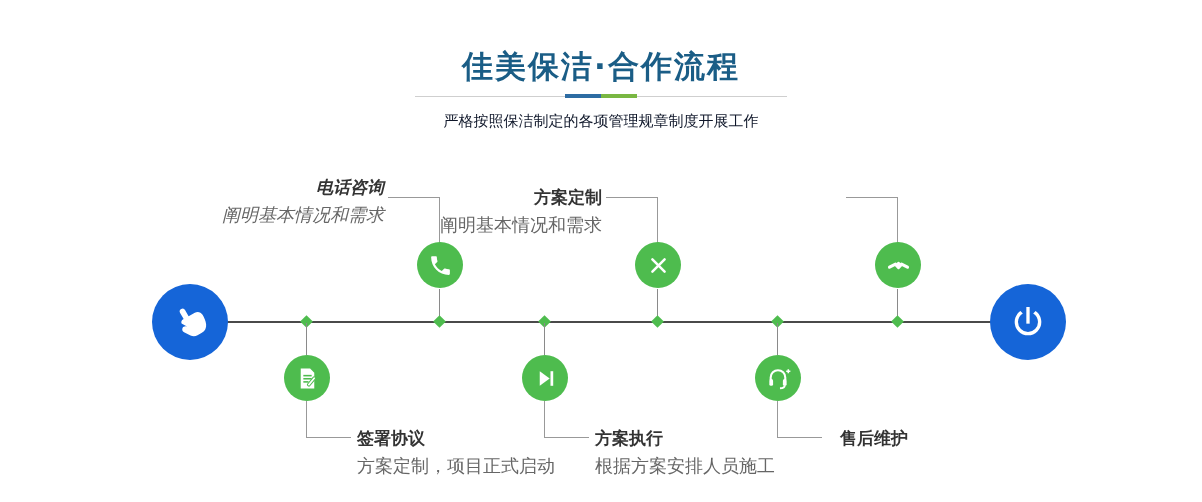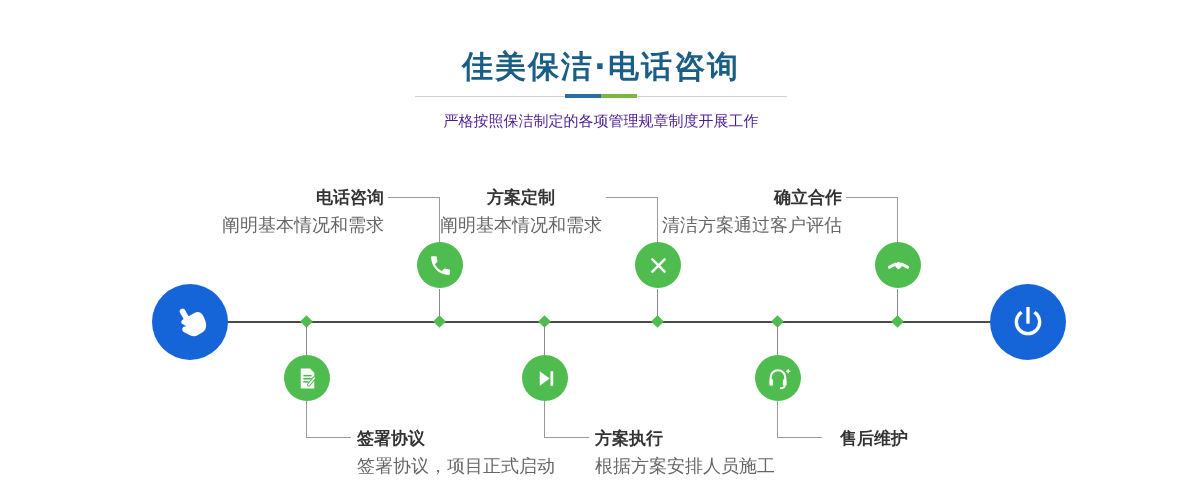--- a/index.html
+++ b/index.html
@@ -9,21 +9,21 @@
 
   
   .title { position:absolute; top:46px; left:0; width:100%; text-align:center;
            font-size:31px; font-weight:bold; letter-spacing:2px;
            color:var(--title-blue,#1a5d86); }
   .underline-base { position:absolute; top:96px; left:415px; width:372px; height:1px; background:#cfcfcf; }
   .underline-accent { position:absolute; top:94px; left:565px; width:72px; height:4px; display:flex; }
   .ua-blue { flex:1; background:var(--underline-blue,#2d6ca3); }
   .ua-green { flex:1; background:var(--underline-green,#79b742); }
   .subtitle { position:absolute; top:112px; left:0; width:100%; text-align:center;
-              font-size:15px; color:#4c1d95; }
+              font-size:15px; color:#0f172a; }
 
   
   .main-line { position:absolute; left:190px; top:321px; width:838px; height:2px;
                background:var(--line-dark,#4a4a4a); }
   .big-node { position:absolute; width:76px; height:76px; border-radius:50%;
               background:var(--node-blue,#1565d8); display:flex; align-items:center; justify-content:center; }
   .big-node.start { left:152px; top:284px; }
   .big-node.end   { left:990px; top:284px; }
   .big-node svg { width:40px; height:40px; }
   .icon-hand { transform:rotate(-30deg); }
@@ -39,28 +39,28 @@
   .conn-v { position:absolute; width:1px; background:var(--connector-gray,#999); }
   .stem { position:absolute; width:1px; background:#8a8a8a; }
   .node { position:absolute; width:46px; height:46px; border-radius:50%;
           background:var(--accent-green,#4ebc4e); display:flex; align-items:center; justify-content:center; }
   .node svg { width:25px; height:25px; }
   .diamond { position:absolute; width:9px; height:9px; background:var(--accent-green,#4ebc4e);
              transform:rotate(45deg); }
   .svg-green { fill:var(--accent-green,#4ebc4e); }
 
   
-  .t1 .step-text { right:818px; top:186px; }
+  .t1 .step-text { right:818px; top:176px;font-style:italic; }
   .t1 .conn-h { left:388px; top:197px; width:52px; }
   .t1 .conn-v { left:439px; top:197px; height:46px; }
   .t1 .node { left:417px; top:242px; }
   .t1 .stem { left:439px; top:289px; height:32px; }
   .t1 .diamond { left:435px; top:317px; }
 
-  .t2 .step-text { right:600px; top:186px;text-align:center; }
+  .t2 .step-text { right:600px; top:186px; }
   .t2 .conn-h { left:606px; top:197px; width:52px; }
   .t2 .conn-v { left:657px; top:197px; height:46px; }
   .t2 .node { left:635px; top:242px; }
   .t2 .stem { left:657px; top:289px; height:32px; }
   .t2 .diamond { left:653px; top:317px; }
 
   .t3 .step-text { right:360px; top:186px; }
   .t3 .conn-h { left:846px; top:197px; width:52px; }
   .t3 .conn-v { left:897px; top:197px; height:46px; }
   .t3 .node { left:875px; top:242px; }
@@ -87,21 +87,21 @@
   .b3 .node { left:755px; top:355px; }
   .b3 .conn-v { left:777px; top:401px; height:37px; }
   .b3 .conn-h { left:778px; top:437px; width:44px; }
   .b3 .step-text { left:828px; top:427px;margin-left:12px; }
 </style>
 </head>
 <body>
 
 <div class="page">
 
-  <div class="title">佳美保洁·电话咨询</div>
+  <div class="title">佳美保洁·合作流程</div>
   <div class="underline-base"></div>
   <div class="underline-accent">
     <span class="ua-blue"></span>
     <span class="ua-green"></span>
   </div>
   <div class="subtitle">严格按照保洁制定的各项管理规章制度开展工作</div>
 
   <div class="main-line"></div>
 
   <div class="step-group step-top t1">
@@ -133,24 +133,20 @@
       <svg viewBox="0 0 24 24">
         <g fill="#fff">
           <rect x="10.8" y="2.5" width="2.4" height="19" rx="1.2" transform="rotate(45 12 12)"></rect>
           <rect x="10.8" y="2.5" width="2.4" height="19" rx="1.2" transform="rotate(-45 12 12)"></rect>
         </g>
       </svg>
     </div>
   </div>
 
   <div class="step-group step-top t3">
-    <div class="step-text">
-      <div class="step-title">确立合作</div>
-      <div class="step-desc">清洁方案通过客户评估</div>
-    </div>
     <div class="conn-h"></div>
     <div class="conn-v"></div>
     <div class="stem"></div>
     <div class="diamond"></div>
     <div class="node">
       <svg viewBox="0 0 24 24">
         <g fill="#fff">
           <rect x="1.5" y="10.6" width="9.5" height="3" rx="1.5" transform="rotate(-28 6.25 12.1)"></rect>
           <rect x="13" y="10.6" width="9.5" height="3" rx="1.5" transform="rotate(28 17.75 12.1)"></rect>
           <rect x="9.2" y="9.2" width="5.6" height="5.6" rx="1" transform="rotate(45 12 12)"></rect>
@@ -170,21 +166,21 @@
           <rect x="8" y="11.5" width="8" height="1.5"></rect>
           <rect x="8" y="14.5" width="5" height="1.5"></rect>
         </g>
         <rect x="14.6" y="9.6" width="2.6" height="10.5" rx="1" fill="#fff" stroke="#4ebc4e" stroke-width="1" transform="rotate(40 15.9 14.8)"></rect>
       </svg>
     </div>
     <div class="conn-v"></div>
     <div class="conn-h"></div>
     <div class="step-text">
       <div class="step-title">签署协议</div>
-      <div class="step-desc">签署协议，项目正式启动</div>
+      <div class="step-desc">方案定制，项目正式启动</div>
     </div>
   </div>
 
   <div class="step-group step-bottom b2">
     <div class="diamond"></div>
     <div class="stem"></div>
     <div class="node">
       <svg viewBox="0 0 24 24">
         <path fill="#fff" d="M6.5 5l9.5 7-9.5 7z"></path>
         <rect x="16.8" y="5" width="2.6" height="14" fill="#fff"></rect>

